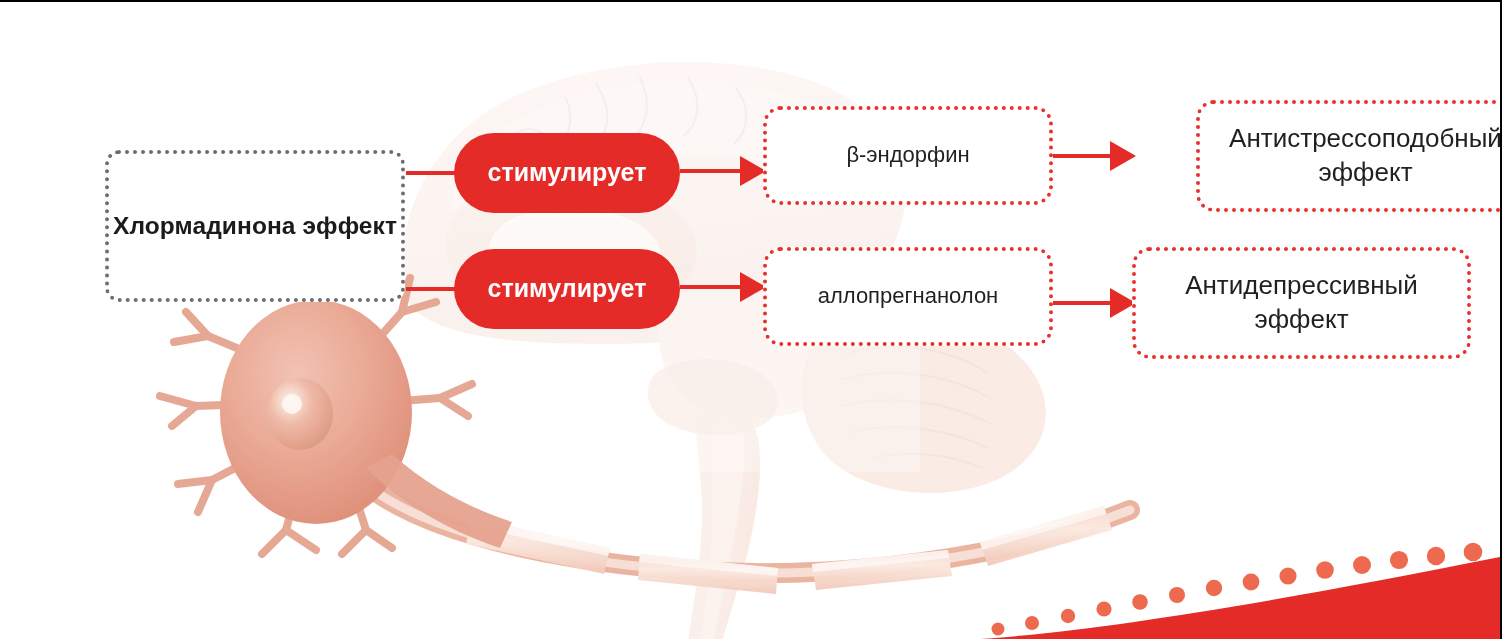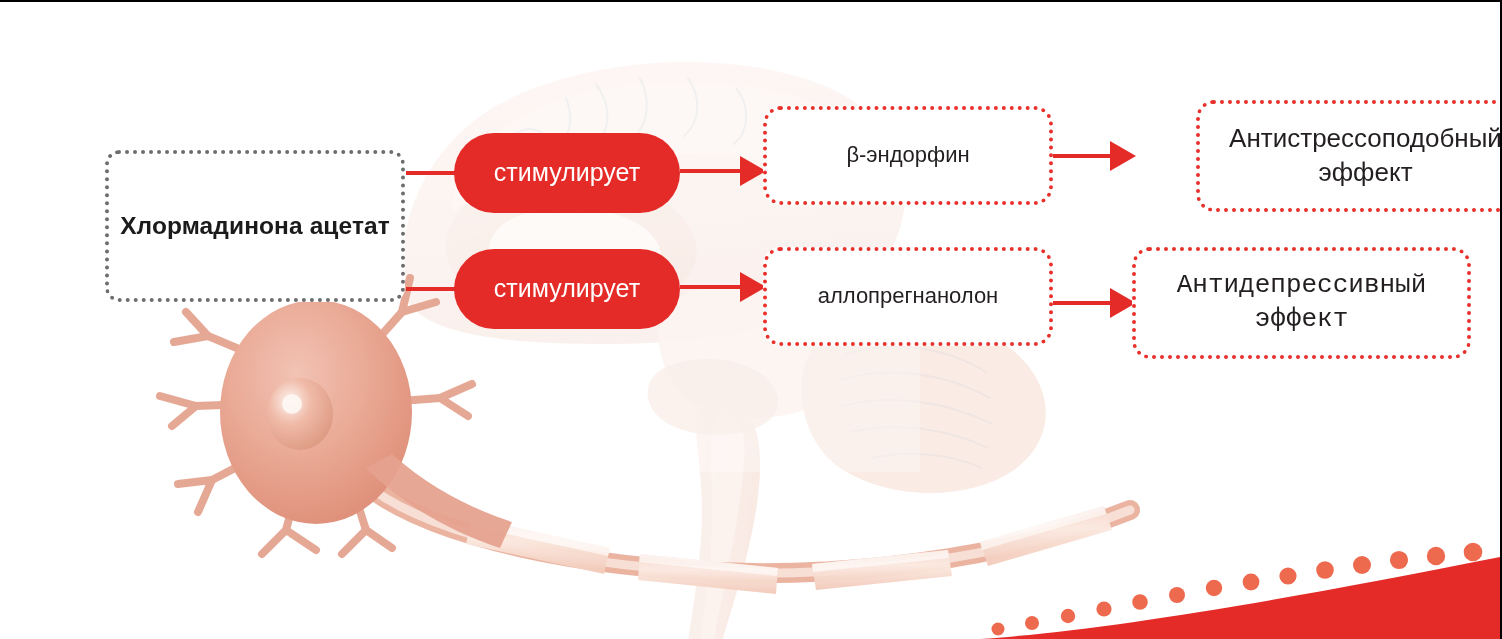--- a/index.html
+++ b/index.html
@@ -75,21 +75,21 @@
   .pill {
     background: #e42b28;
     border-radius: 44px;
     height: 80px;
     width: 226px;
     border: 3px dotted #e42b28;
   }
   .pill .label {
     font-size: 25px;
     color: #ffffff;
-    font-weight: 400;
+    font-weight: 700;
     line-height: 1.1;
   }
   #pill-top    { left: 454px; top: 131px; }
   #pill-bottom { left: 454px; top: 247px; }
 
   
   .dotbox {
     background: #ffffff;
     border: 4px dotted #e8312b;
     border-radius: 18px;
@@ -104,21 +104,21 @@
   #node-allopreg {
     left: 763px;  top: 245px;  width: 290px; height: 99px;
   }
   #node-endorphin .label,
   #node-allopreg .label { font-size: 22px; }
 
   #node-antistress {
     left: 1196px; top: 98px;  width: 339px; height: 112px;
   }
   #node-antidepress {
-    left: 1132px; top: 245px; width: 339px; height: 112px; font-family: Liberation Mono, monospace;
+    left: 1132px; top: 245px; width: 339px; height: 112px;
   }
   #node-antistress .label,
   #node-antidepress .label { font-size: 26px; }
 
   
   .conn {
     position: absolute;
     z-index: 3;
     pointer-events: none;
   }
@@ -340,21 +340,21 @@
   <div class="arrow-wrap" id="arrow-c">
     <div class="arrow-line"></div>
     <div class="arrow-head"></div>
   </div>
   <div class="arrow-wrap" id="arrow-d">
     <div class="arrow-line"></div>
     <div class="arrow-head"></div>
   </div>
 
   <div class="node" id="node-source">
-    <span class="label">Хлормадинона ацетат</span>
+    <span class="label">Хлормадинона эффект</span>
   </div>
 
   <div class="node pill" id="pill-top">
     <span class="label">стимулирует</span>
   </div>
 
   <div class="node pill" id="pill-bottom">
     <span class="label">стимулирует</span>
   </div>
 

